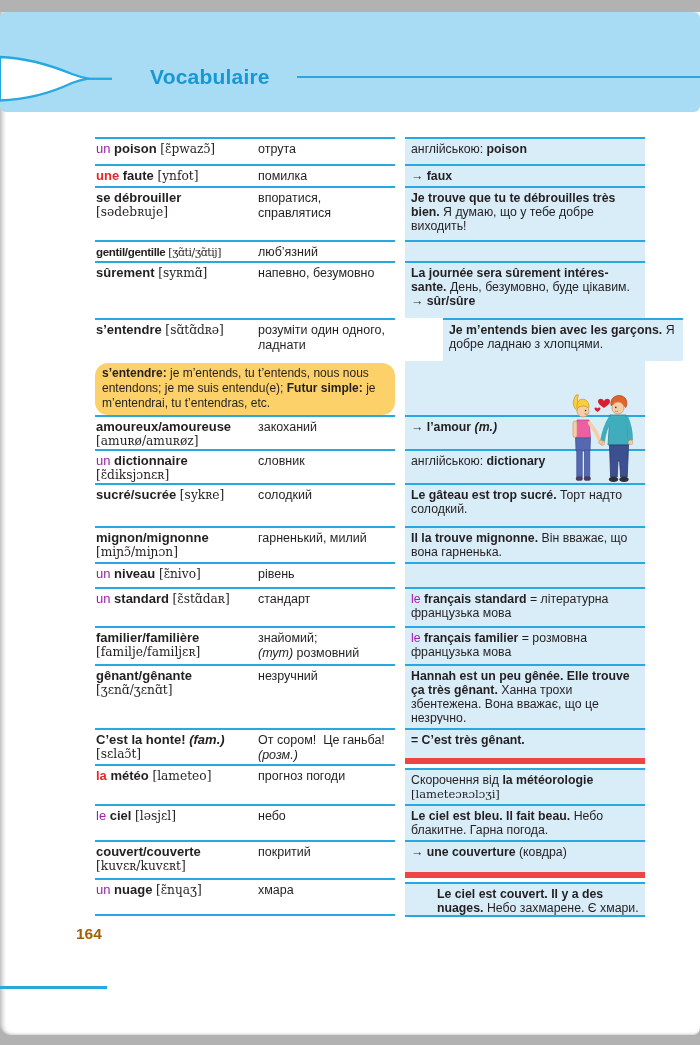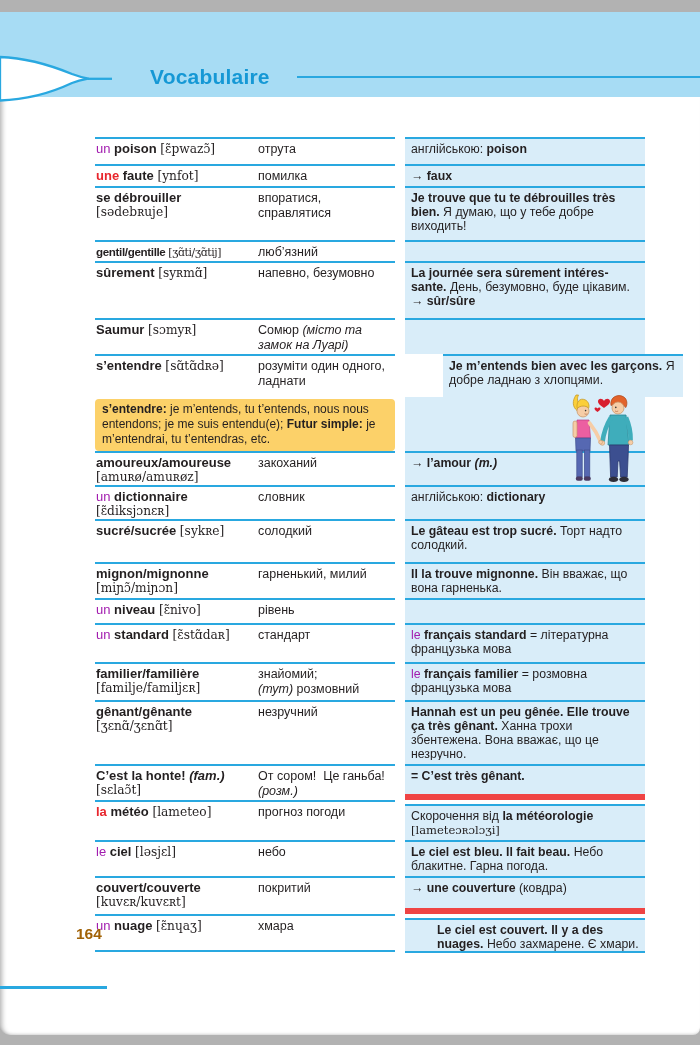--- a/index.html
+++ b/index.html
@@ -3,21 +3,21 @@
 <meta charset="utf-8">
 <style>
   html,body{margin:0;padding:0;}
   body{width:700px;height:1045px;position:relative;background:#b2b2b2;
        font-family:"Liberation Sans",sans-serif;color:#231f20;overflow:hidden;}
   *{box-sizing:border-box;}
   .page{position:absolute;top:12px;left:0;width:700px;height:1023px;background:#ffffff;
         border-radius:0 0 7px 10px;
         box-shadow:inset 5px 0 5px -3px rgba(0,0,0,.3), inset 0 -3px 3px -2px rgba(0,0,0,.15);}
   
-  .band{position:absolute;top:0;left:0;width:700px;height:85px;background:#a7dcf4;}
+  .band{position:absolute;top:0;left:0;width:700px;height:100px;background:#a7dcf4;border-radius:6px;}
   .leaf{position:absolute;left:0;top:42px;width:112px;height:50px;}
   .band-title{position:absolute;left:150px;top:53px;font-size:21px;font-weight:bold;
               color:#1598d5;letter-spacing:.2px;}
   .band-rule{position:absolute;left:297px;right:0;top:64px;height:2.4px;background:#29a8e0;}
   
   .vtable{position:absolute;left:0;top:125px;width:700px;}
   .row{position:relative;display:flex;padding-left:95px;width:700px;}
   .lwrap{width:300px;display:flex;border-top:2px solid #29a8e0;background:#fff;}
   .lwrap.nb{border-top:none;}
   .row.last .lwrap{border-bottom:2.5px solid #29a8e0;}
@@ -33,21 +33,21 @@
   .rbox.det{margin-top:4px;}
   .rbox.cls{border-bottom:6px solid #ef4444;}
   .row.last .rbox{border-bottom:2.5px solid #29a8e0;padding-left:32px;}
   
   .sg-b{font-weight:bold;}
   .sg-i{font-style:italic;}
   .sg-bi{font-weight:bold;font-style:italic;}
   .sg-ab{font-weight:normal;color:#a21caf;}
   .sg-ar{font-weight:bold;color:#e8262d;}
   .sg-tr{font-family:"DejaVu Serif",serif;font-size:.94em;}
-  .notebox{width:303px;background:#fcd169;border-radius:4px;padding:3px 7px 0 7px;
+  .notebox{width:303px;background:#fcd169;border-radius:13px;padding:3px 7px 0 7px;
            font-size:12px;line-height:14.8px;margin-top:2px;}
   
   .couple{position:absolute;left:566px;top:381px;width:80px;height:93px;z-index:4;}
   
   .pgnum{position:absolute;left:76px;top:913px;font-size:15.5px;font-weight:bold;color:#a16207;}
   .pgrule{position:absolute;left:0;top:974px;width:107px;height:2.5px;background:#29a8e0;}
 </style>
 </head>
 <body>
 
@@ -122,31 +122,20 @@
           <div class="mcell"><span>напевно, безумовно</span></div>
         </div>
         <div class="rcell">
           <div class="rbox"><span class="sg-b">La journée sera sûrement intéres-sante.</span><span>  День, безумовно, буде цікавим.  </span><span class="sg-b">→ sûr/sûre</span></div>
         </div>
       </div>
       <div class="row" style="height: 3px;">
         <div class="lwrap nb"></div>
         <div class="rcell">
           <div class="rbox nb"></div>
-        </div>
-      </div>
-      <div class="row" style="height: 36px;">
-        <div class="lwrap">
-          <div class="lcell">
-            <div><span class="sg-b">Saumur </span><span class="sg-tr">[sɔmyʀ]</span></div>
-          </div>
-          <div class="mcell"><span>Сомюр </span><span class="sg-i">(місто та замок на Луарі)</span></div>
-        </div>
-        <div class="rcell">
-          <div class="rbox"></div>
         </div>
       </div>
       <div class="row" style="height: 43px; gap: 38px;">
         <div class="lwrap">
           <div class="lcell">
             <div><span class="sg-b">s’entendre </span><span class="sg-tr">[sɑ̃tɑ̃dʀə]</span></div>
           </div>
           <div class="mcell"><span>розуміти один одного, ладнати</span></div>
         </div>
         <div class="rcell">

